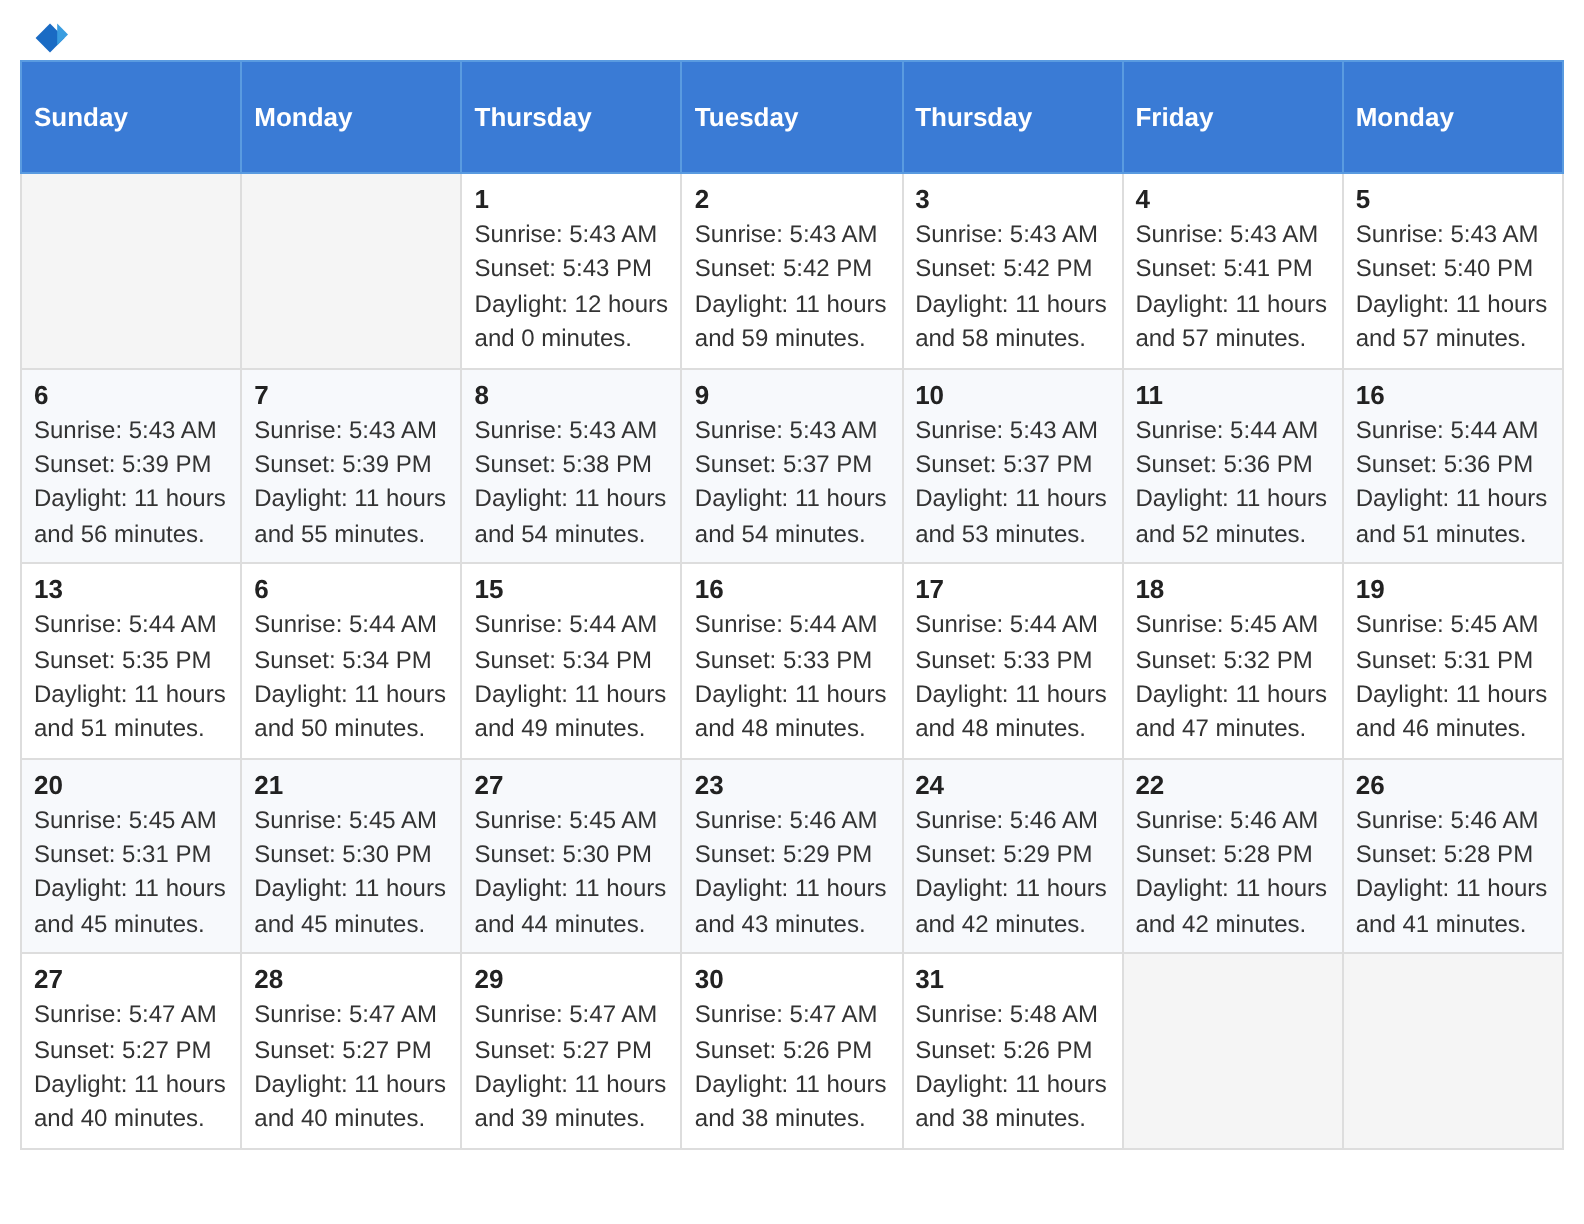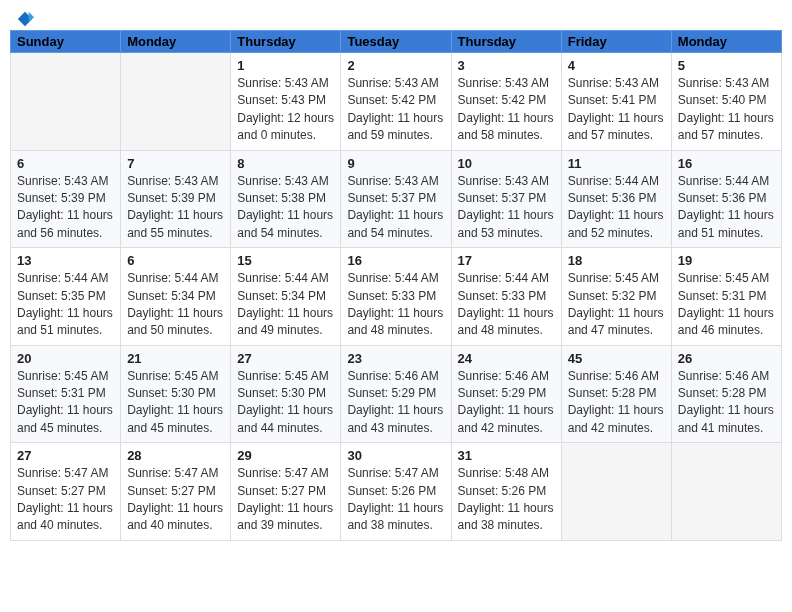--- a/index.html
+++ b/index.html
@@ -50,24 +50,24 @@
       color: #555;
       margin-top: 2px;
     }
     .calendar {
       width: 100%;
       border-collapse: collapse;
       border: 1px solid #ccc;
     }
     .calendar th {
       background-color: #3a7bd5;
-      color: #000000;
+      color: #ffffff;
       font-size: 13px;
       font-weight: bold;
-      padding: 3px 6px;
+      padding: 20px 6px;
       text-align: left;
       border: 1px solid #5a9be0;
     }
     .calendar td {
       vertical-align: top;
       padding: 5px 6px;
       border: 1px solid #ddd;
       width: calc(100% / 7);
       min-height: 80px;
       background: #fff;
@@ -228,21 +228,21 @@
         </td>
         <td>
           <span class="day-number">23</span>
           <div class="cell-content">Sunrise: 5:46 AM<br>Sunset: 5:29 PM<br>Daylight: 11 hours<br>and 43 minutes.</div>
         </td>
         <td>
           <span class="day-number">24</span>
           <div class="cell-content">Sunrise: 5:46 AM<br>Sunset: 5:29 PM<br>Daylight: 11 hours<br>and 42 minutes.</div>
         </td>
         <td>
-          <span class="day-number">45</span>
+          <span class="day-number">22</span>
           <div class="cell-content">Sunrise: 5:46 AM<br>Sunset: 5:28 PM<br>Daylight: 11 hours<br>and 42 minutes.</div>
         </td>
         <td>
           <span class="day-number">26</span>
           <div class="cell-content">Sunrise: 5:46 AM<br>Sunset: 5:28 PM<br>Daylight: 11 hours<br>and 41 minutes.</div>
         </td>
       </tr>
       <tr>
         <td>
           <span class="day-number">27</span>

